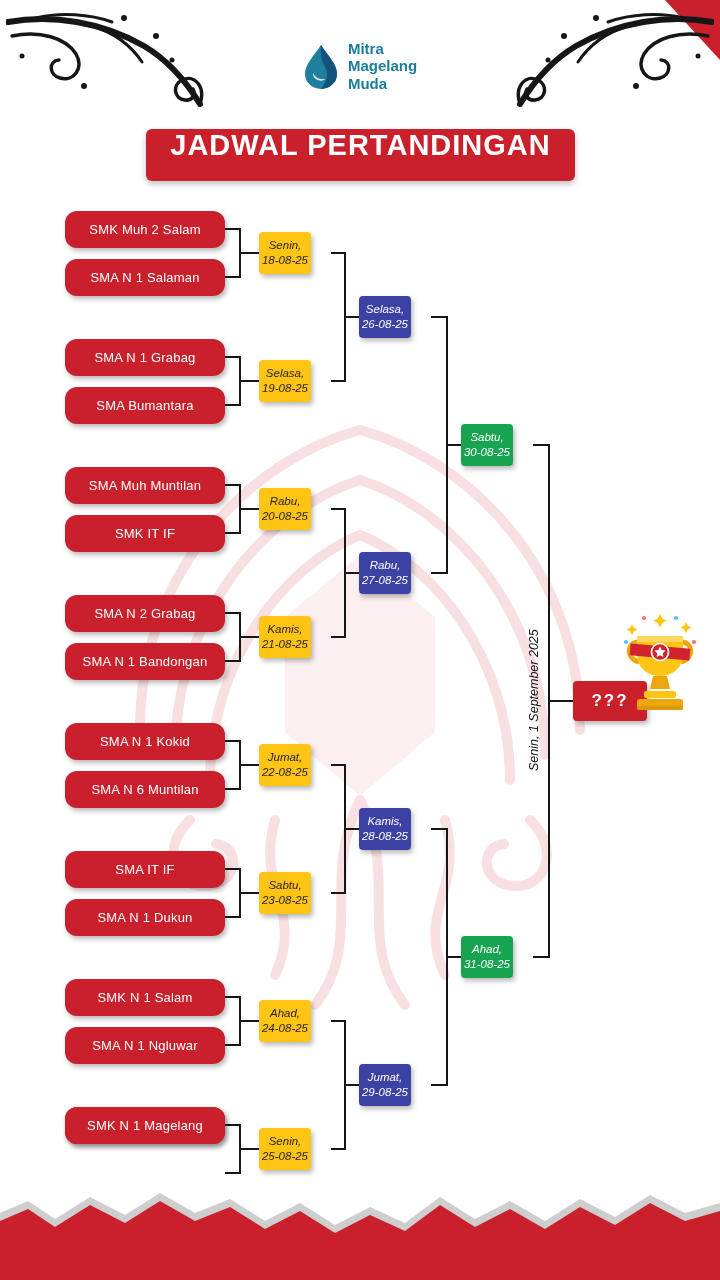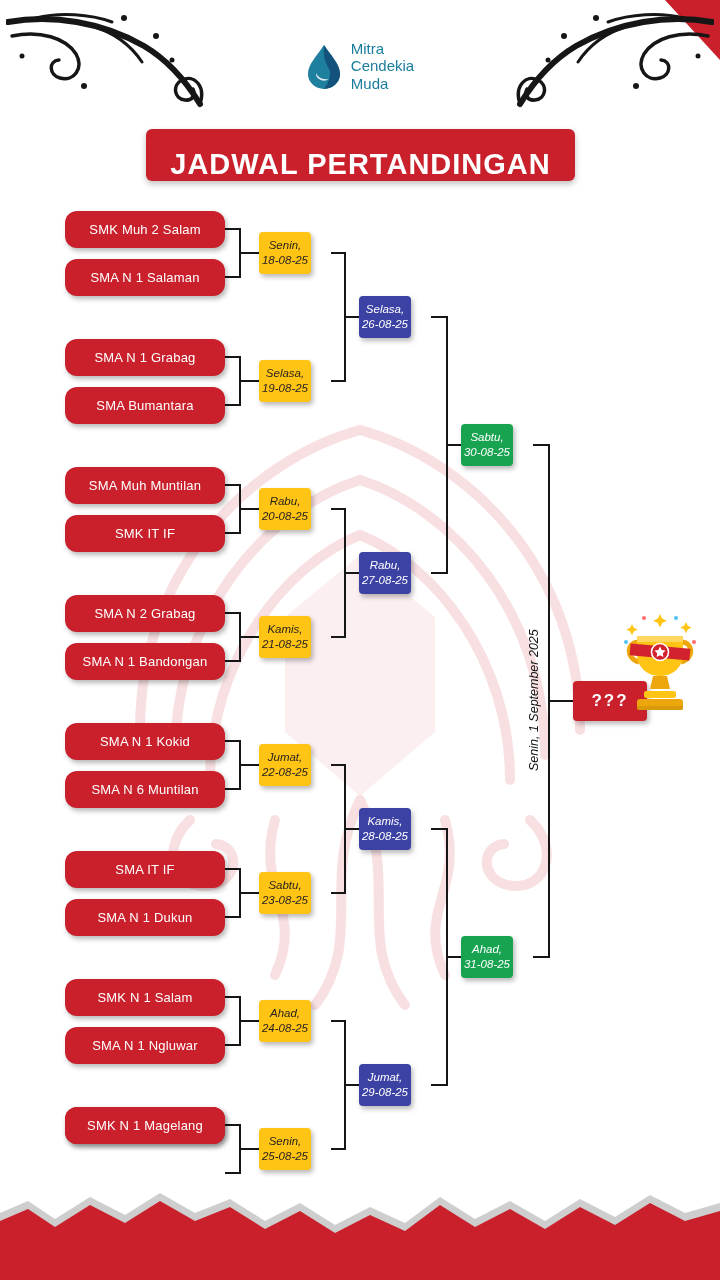--- a/index.html
+++ b/index.html
@@ -15,24 +15,24 @@
     position:relative;width:720px;height:1280px;overflow:hidden;background:#ffffff;
     font-family:"Liberation Sans", sans-serif;
   }
   .watermark{position:absolute;left:70px;top:380px;z-index:1;}
   .connectors{position:absolute;left:0;top:0;z-index:2;pointer-events:none;}
   .corner-accent{position:absolute;right:0;top:0;z-index:2;}
   .flourish{position:absolute;top:12px;z-index:3;}
   .flourish.left{left:6px;}
   .flourish.right{right:6px;}
   .logo{position:absolute;left:0;top:40px;width:720px;display:flex;justify-content:center;align-items:center;gap:9px;z-index:3;}
-  .logo-text{font-weight:normal;font-size:15px;line-height:1.15;color:var(--teal);}
+  .logo-text{font-weight:bold;font-size:15px;line-height:1.15;color:var(--teal);}
   .banner{
     position:absolute;left:146px;top:129px;width:429px;height:52px;background:var(--red);
-    border-radius:6px;display:flex;align-items:flex-end;justify-content:center;
+    border-radius:6px;display:flex;align-items:flex-start;justify-content:center;
     color:#fff;font-weight:bold;font-size:29px;letter-spacing:1px;
     box-shadow:0 3px 6px rgba(0,0,0,.25);z-index:3;
   }
   .team-box{
     position:absolute;left:65px;width:160px;height:37px;background:var(--red);color:#fff;
     border-radius:12px;display:flex;align-items:center;justify-content:center;
     font-size:13px;letter-spacing:.2px;text-align:center;
     box-shadow:2px 3px 5px rgba(0,0,0,.28);z-index:3;
   }
   .date-box{
@@ -120,21 +120,21 @@
   </svg>
 
   <div class="logo">
     <svg width="36" height="46" viewBox="0 0 36 46">
       <path d="M18,2 C25,13 34,21 34,31 A16,15 0 1,1 2,31 C2,21 11,13 18,2 Z" fill="#1e7f9e"></path>
       <path d="M18,2 C25,13 34,21 34,31 A16,15 0 0,1 18,46 C24,38 26,30 22,24 C19,19 17,12 18,2 Z" fill="#124f77" opacity="0.9"></path>
       <path d="M10,30 a8,7 0 0 0 13,6 c-7,1 -11,-2 -13,-6 Z" fill="#ffffff" opacity="0.85"></path>
     </svg>
     <div class="logo-text">
       <div>Mitra</div>
-      <div>Cendekia</div>
+      <div>Magelang</div>
       <div>Muda</div>
     </div>
   </div>
 
   <div class="banner">
     <span>JADWAL PERTANDINGAN</span>
   </div>
 
   <svg class="connectors" width="720" height="1280" viewBox="0 0 720 1280">
     <g fill="none" stroke="#161616" stroke-width="2">

